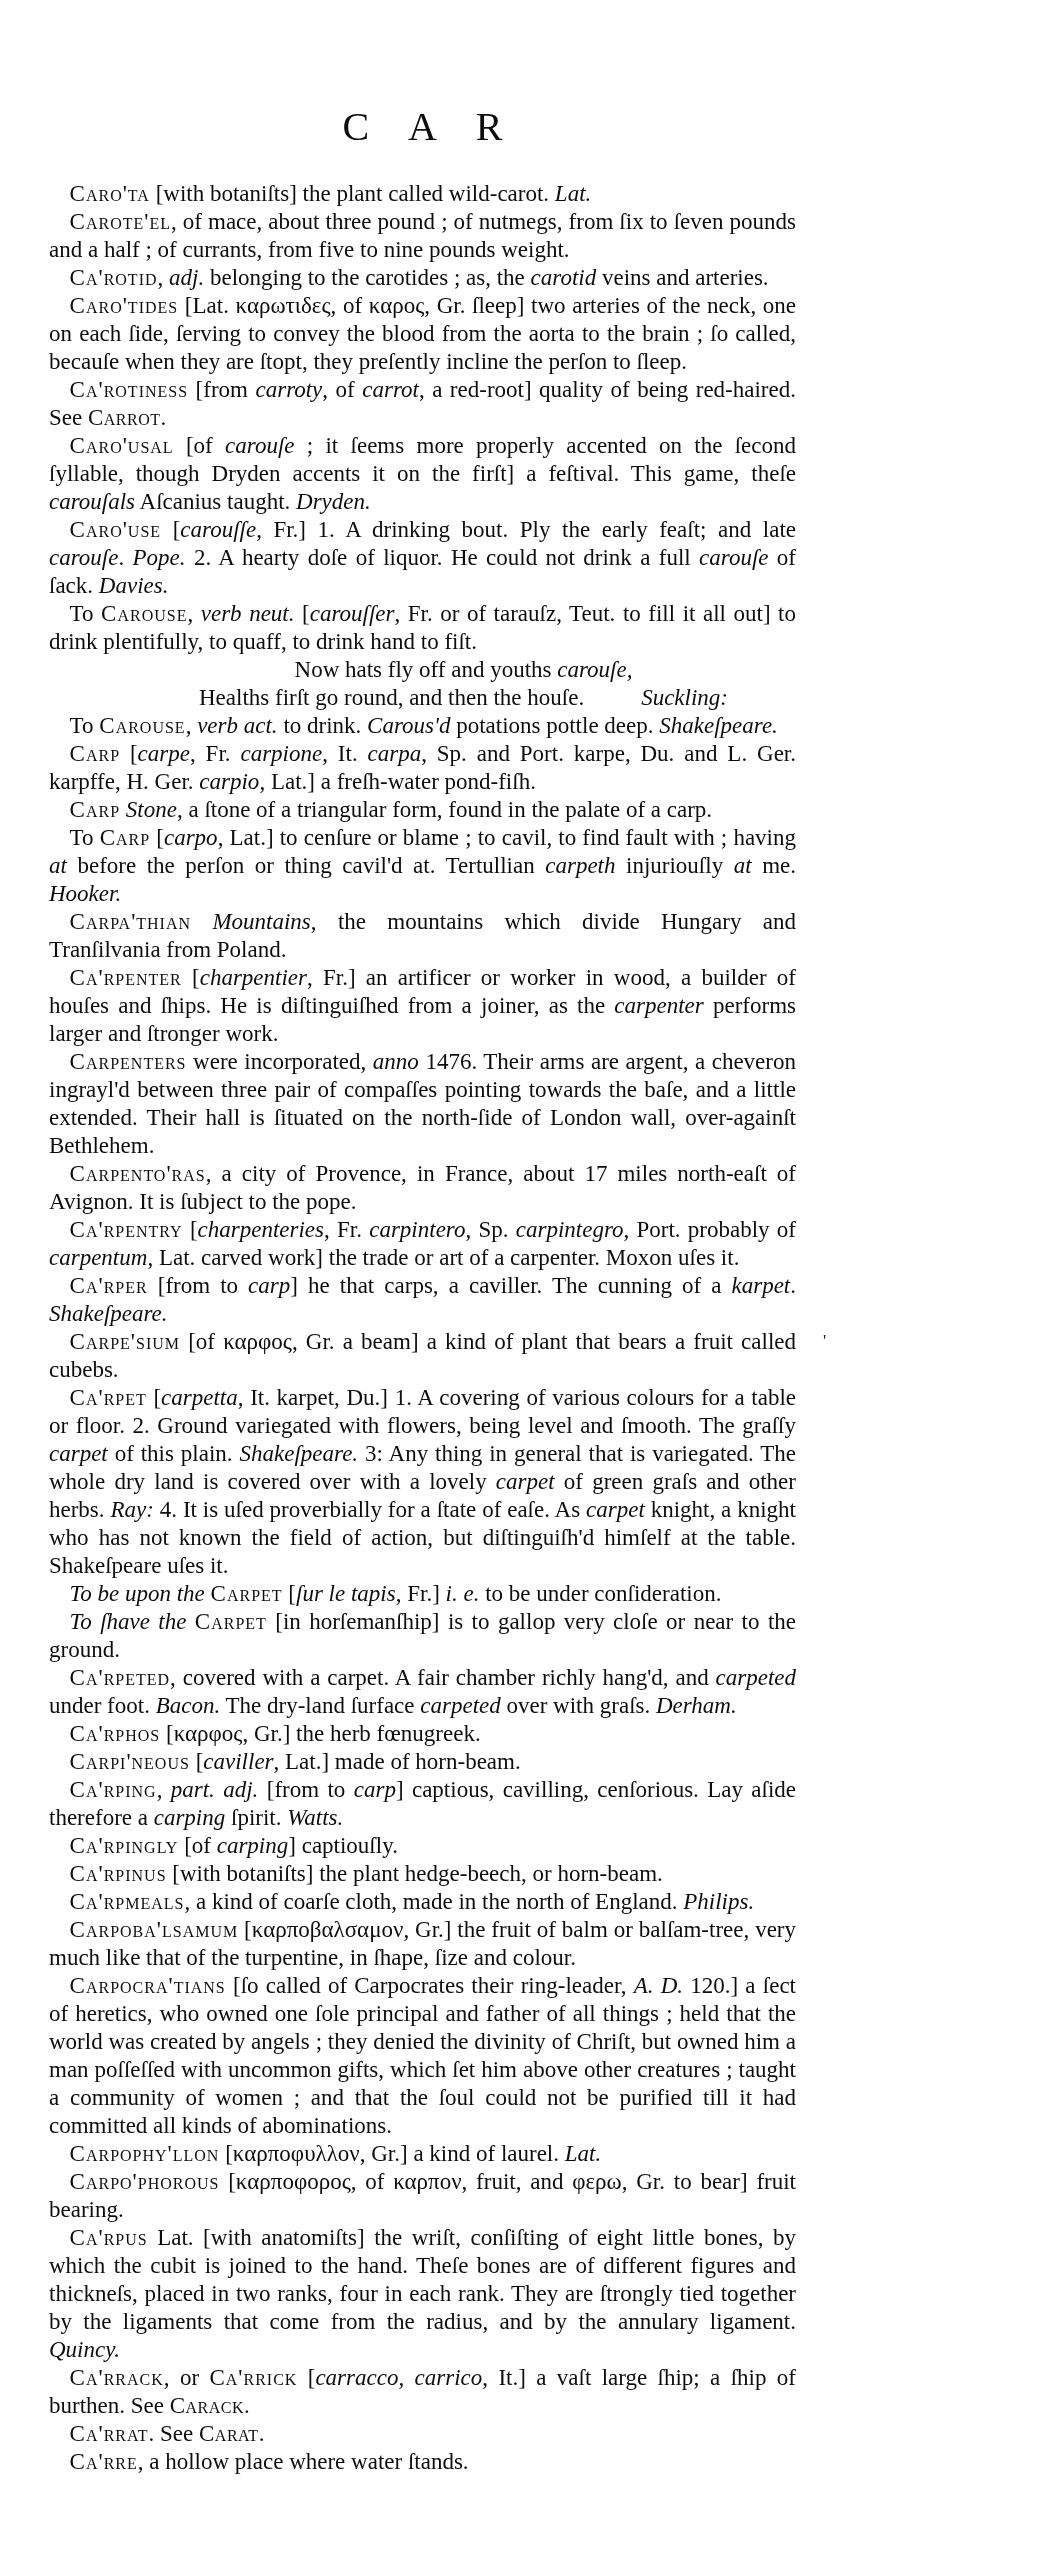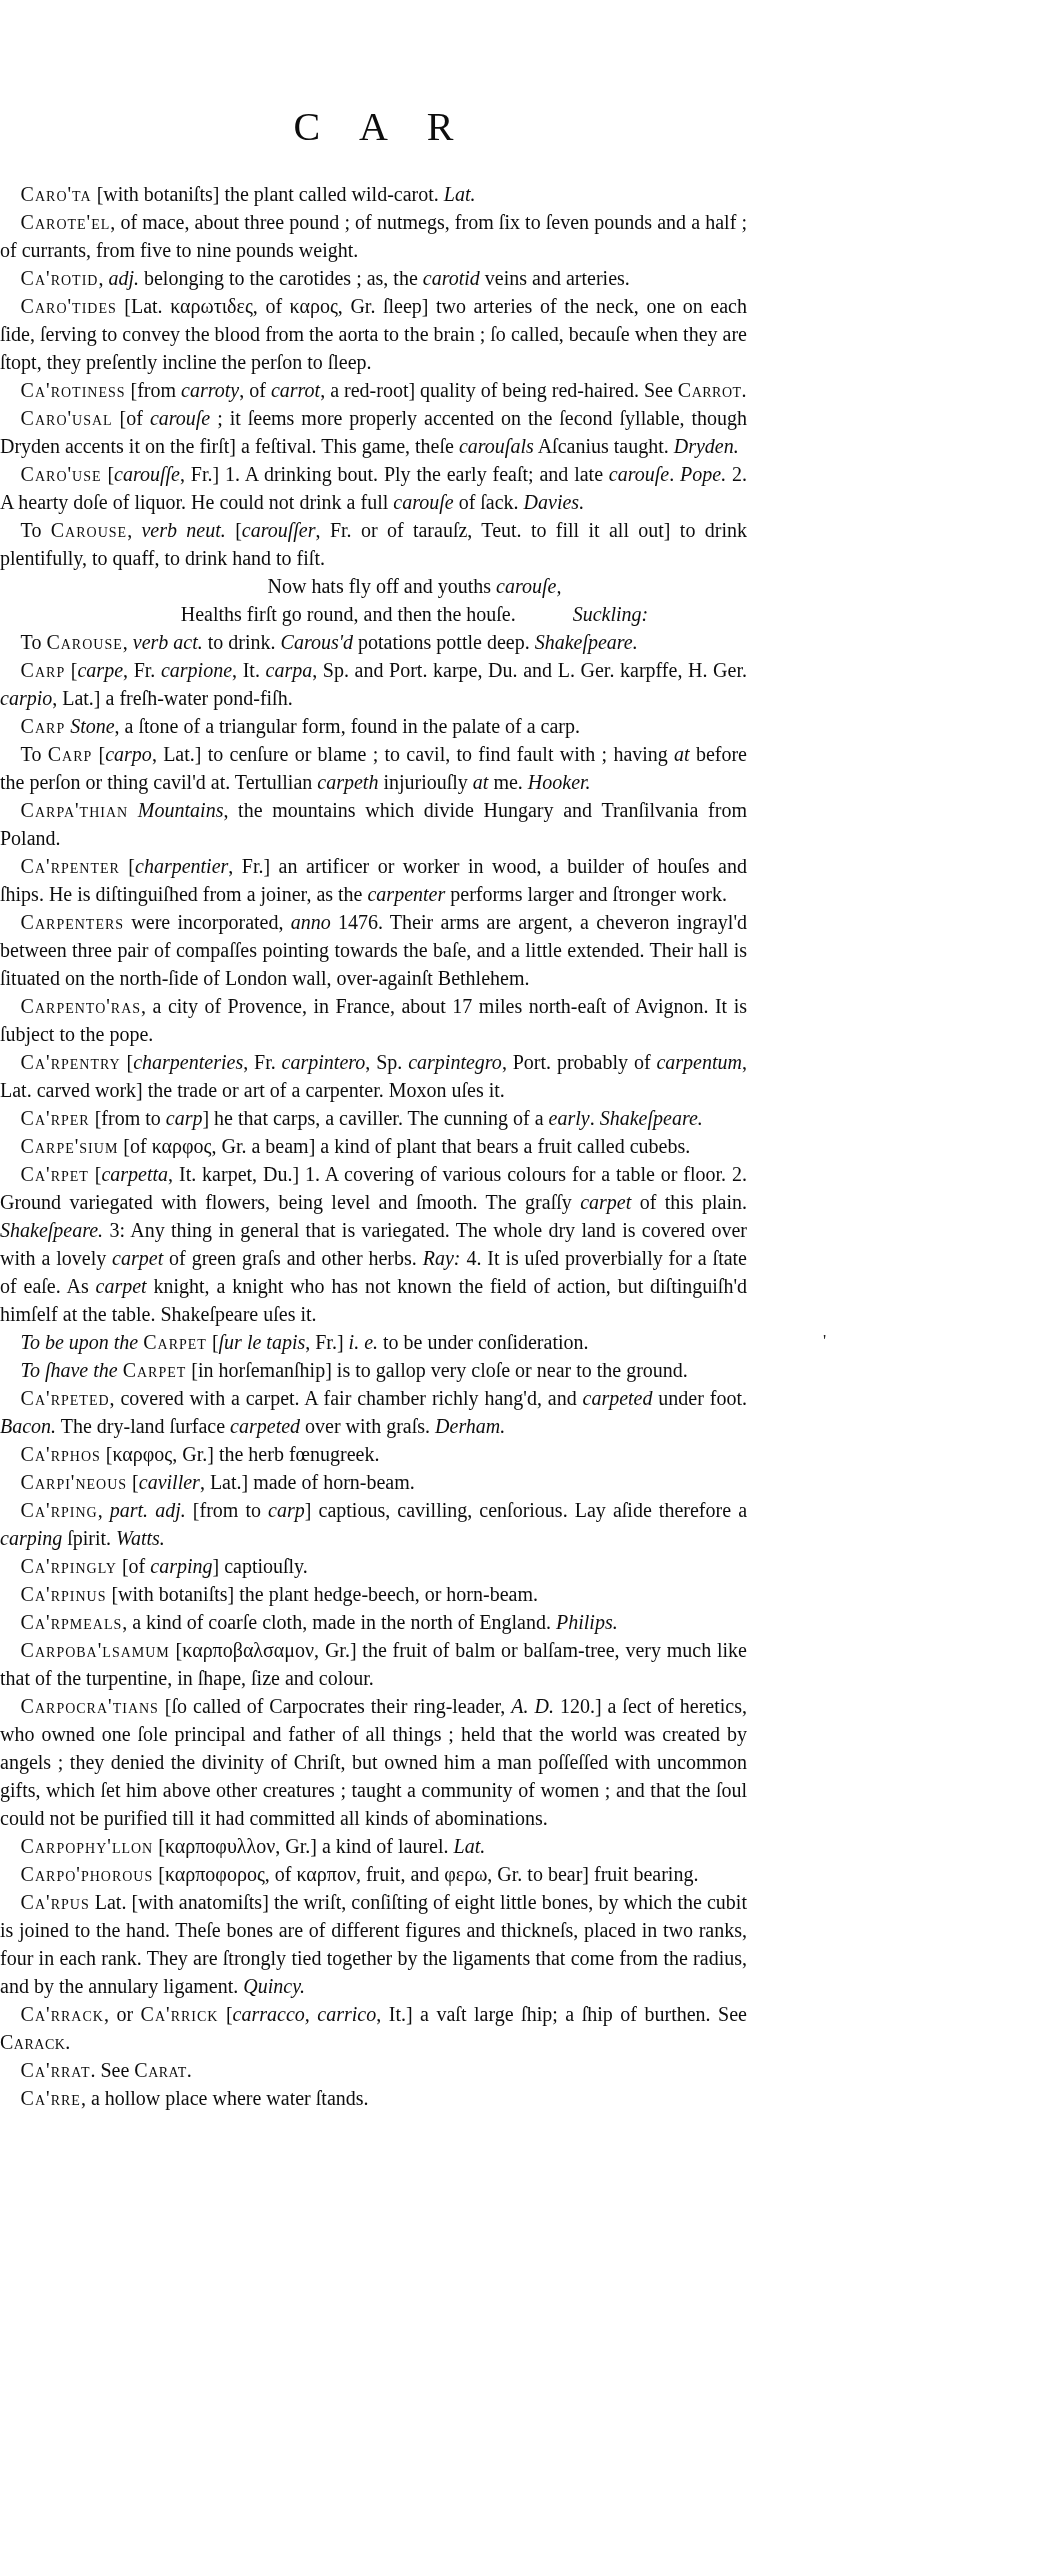--- a/index.html
+++ b/index.html
@@ -6,32 +6,33 @@
   body{
     width:1045px;height:3175px;
     background:#ffffff;
     color:#0d0d0d;
     font-family:"Liberation Serif","DejaVu Serif",serif;
     overflow:hidden;
     position:relative;
   }
   .page{
     width:747px;
+    margin-left:49px;
     padding-top:103px;
   }
   .page-header{
     text-align:center;
     font-size:40px;
     letter-spacing:15.5px;
     font-weight:normal;
     margin:0 0 30px 0;
     text-indent:15.5px; 
   }
   .body-text{
-    font-size:20px;
+    font-size:23px;
     line-height:28px;
     text-align:justify;
   }
   .entry-p{
     text-indent:20.6px;
     margin:0;
   }
   .verse{
     padding-left:82px;
     text-indent:0;
@@ -68,21 +69,21 @@
       <div class="verse"><span>Healths firſt go round, and then the houſe.</span><span class="i attr">Suckling:</span></div>
       <div class="entry-p"><span>To </span><span class="hw">Carouse</span><span>, </span><span class="i">verb act.</span><span> to drink.  </span><span class="i">Carous'd</span><span> potations pottle deep. </span><span class="i">Shakeſpeare.</span></div>
       <div class="entry-p"><span class="hw">Carp</span><span> [</span><span class="i">carpe</span><span>, Fr. </span><span class="i">carpione</span><span>, It. </span><span class="i">carpa</span><span>, Sp. and Port. karpe, Du. and L. Ger. karpffe, H. Ger. </span><span class="i">carpio</span><span>, Lat.] a freſh-water pond-fiſh.</span></div>
       <div class="entry-p"><span class="hw">Carp</span><span> </span><span class="i">Stone</span><span>, a ſtone of a triangular form, found in the palate of a carp.</span></div>
       <div class="entry-p"><span>To </span><span class="hw">Carp</span><span> [</span><span class="i">carpo</span><span>, Lat.] to cenſure or blame ;  to cavil, to find fault with ; having </span><span class="i">at</span><span> before  the perſon or  thing cavil'd at.  Tertullian </span><span class="i">carpeth</span><span> injuriouſly </span><span class="i">at</span><span> me.  </span><span class="i">Hooker.</span></div>
       <div class="entry-p"><span class="hw">Carpa'thian</span><span> </span><span class="i">Mountains</span><span>, the mountains which divide Hungary and Tranſilvania from Poland.</span></div>
       <div class="entry-p"><span class="hw">Ca'rpenter</span><span> [</span><span class="i">charpentier</span><span>, Fr.] an artificer or worker in wood, a builder of houſes and ſhips.  He is diſtinguiſhed from a joiner, as the </span><span class="i">carpenter</span><span> performs larger and ſtronger work.</span></div>
       <div class="entry-p"><span class="hw">Carpenters</span><span> were incorporated, </span><span class="i">anno</span><span> 1476.  Their arms are argent, a cheveron ingrayl'd between three pair of compaſſes pointing towards the baſe, and a little extended.  Their hall is ſituated on the north-ſide of London wall, over-againſt Bethlehem.</span></div>
       <div class="entry-p"><span class="hw">Carpento'ras</span><span>, a city of Provence, in France, about 17 miles north-eaſt of Avignon.  It is ſubject to the pope.</span></div>
       <div class="entry-p"><span class="hw">Ca'rpentry</span><span> [</span><span class="i">charpenteries</span><span>, Fr. </span><span class="i">carpintero</span><span>, Sp. </span><span class="i">carpintegro</span><span>, Port. probably of </span><span class="i">carpentum</span><span>, Lat.  carved work] the trade or art of a carpenter.  Moxon uſes it.</span></div>
-      <div class="entry-p"><span class="hw">Ca'rper</span><span> [from to </span><span class="i">carp</span><span>] he that carps, a caviller.  The cunning of a </span><span class="i">early</span><span>.  </span><span class="i">Shakeſpeare.</span></div>
+      <div class="entry-p"><span class="hw">Ca'rper</span><span> [from to </span><span class="i">carp</span><span>] he that carps, a caviller.  The cunning of a </span><span class="i">karpet</span><span>.  </span><span class="i">Shakeſpeare.</span></div>
       <div class="entry-p"><span class="hw">Carpe'sium</span><span> [of καρφος, Gr.  a beam] a kind of plant that bears a fruit called cubebs.</span></div>
       <div class="entry-p"><span class="hw">Ca'rpet</span><span> [</span><span class="i">carpetta</span><span>, It. karpet, Du.] 1. A covering of various colours for a table or floor.  2. Ground variegated with flowers, being level and ſmooth.  The graſſy </span><span class="i">carpet</span><span> of this plain. </span><span class="i">Shakeſpeare.</span><span>  3: Any thing in general that is variegated.  The whole dry land is covered over with a lovely </span><span class="i">carpet</span><span> of green graſs and other herbs.  </span><span class="i">Ray:</span><span> 4. It is uſed proverbially for a ſtate of eaſe.  As </span><span class="i">carpet</span><span> knight, a knight who has not known the field of action, but diſtinguiſh'd himſelf at the table.  Shakeſpeare uſes it.</span></div>
       <div class="entry-p"><span class="i">To be upon the </span><span class="hw">Carpet</span><span> [</span><span class="i">ſur le tapis</span><span>, Fr.] </span><span class="i">i. e.</span><span> to be under conſideration.</span></div>
       <div class="entry-p"><span class="i">To ſhave the </span><span class="hw">Carpet</span><span> [in horſemanſhip] is to gallop very cloſe or near to the ground.</span></div>
       <div class="entry-p"><span class="hw">Ca'rpeted</span><span>, covered with a carpet.  A fair chamber richly hang'd, and </span><span class="i">carpeted</span><span> under foot. </span><span class="i">Bacon.</span><span>  The dry-land ſurface </span><span class="i">carpeted</span><span> over with graſs.  </span><span class="i">Derham.</span></div>
       <div class="entry-p"><span class="hw">Ca'rphos</span><span> [καρφος, Gr.] the herb fœnugreek.</span></div>
       <div class="entry-p"><span class="hw">Carpi'neous</span><span> [</span><span class="i">caviller</span><span>, Lat.] made of horn-beam.</span></div>
       <div class="entry-p"><span class="hw">Ca'rping</span><span>, </span><span class="i">part. adj.</span><span> [from to </span><span class="i">carp</span><span>] captious, cavilling, cenſorious. Lay aſide therefore a </span><span class="i">carping</span><span> ſpirit.  </span><span class="i">Watts.</span></div>
       <div class="entry-p"><span class="hw">Ca'rpingly</span><span> [of </span><span class="i">carping</span><span>] captiouſly.</span></div>
       <div class="entry-p"><span class="hw">Ca'rpinus</span><span> [with botaniſts] the plant hedge-beech, or horn-beam.</span></div>

